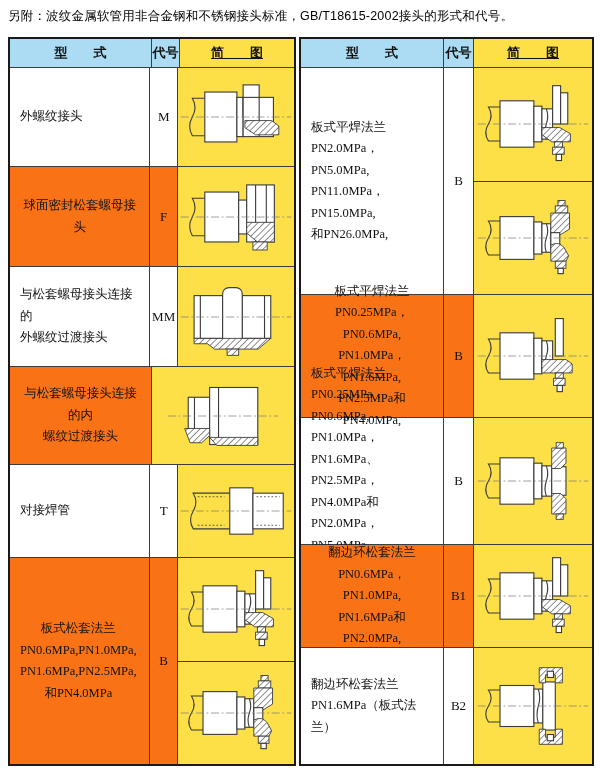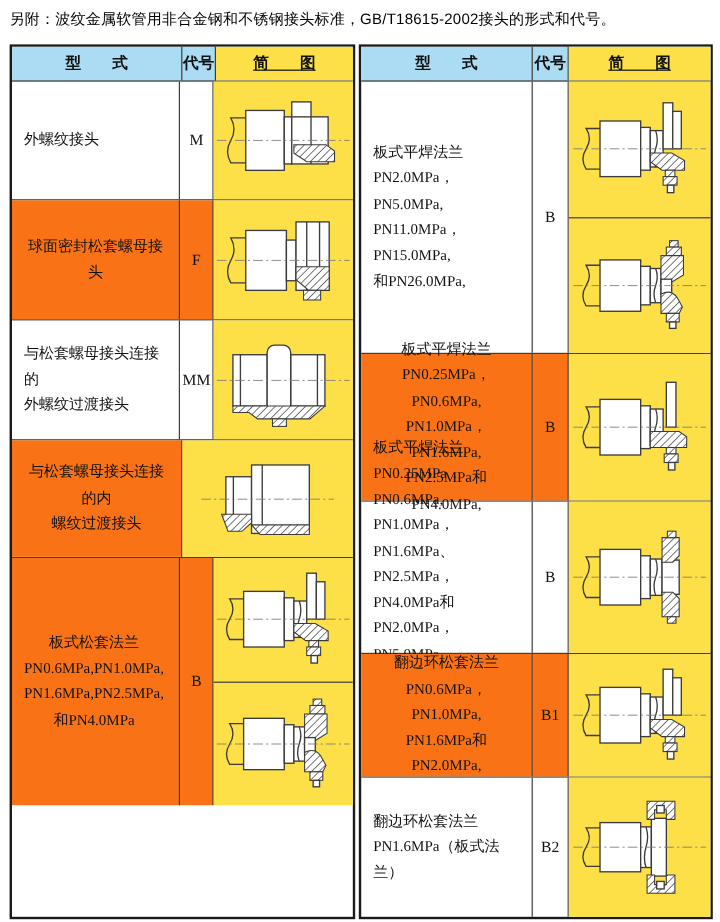--- a/index.html
+++ b/index.html
@@ -223,20 +223,29 @@
       <div class="row Lh4">
         <div class="cell lab hl">与松套螺母接头连接的内
 螺纹过渡接头</div>
         <div class="cell diag">
           <svg class="dg" viewBox="0 0 130 92" width="116" height="82">
               <use href="#d-mf"></use>
             </svg>
         </div>
       </div>
 
+      <div class="row Lh5">
+        <div class="cell lab">对接焊管</div>
+        <div class="cell code">T</div>
+        <div class="cell diag">
+          <svg class="dg" viewBox="0 0 130 92" width="116" height="82">
+              <use href="#d-t"></use>
+            </svg>
+        </div>
+      </div>
 
       <div class="row Lh6">
         <div class="cell lab hl">板式松套法兰
 PN0.6MPa,PN1.0MPa,
 PN1.6MPa,PN2.5MPa,
 和PN4.0MPa</div>
         <div class="cell code hl">B</div>
         <div class="cell diag">
           <div class="sub">
             <svg class="dg" viewBox="0 0 130 92" width="116" height="82">

